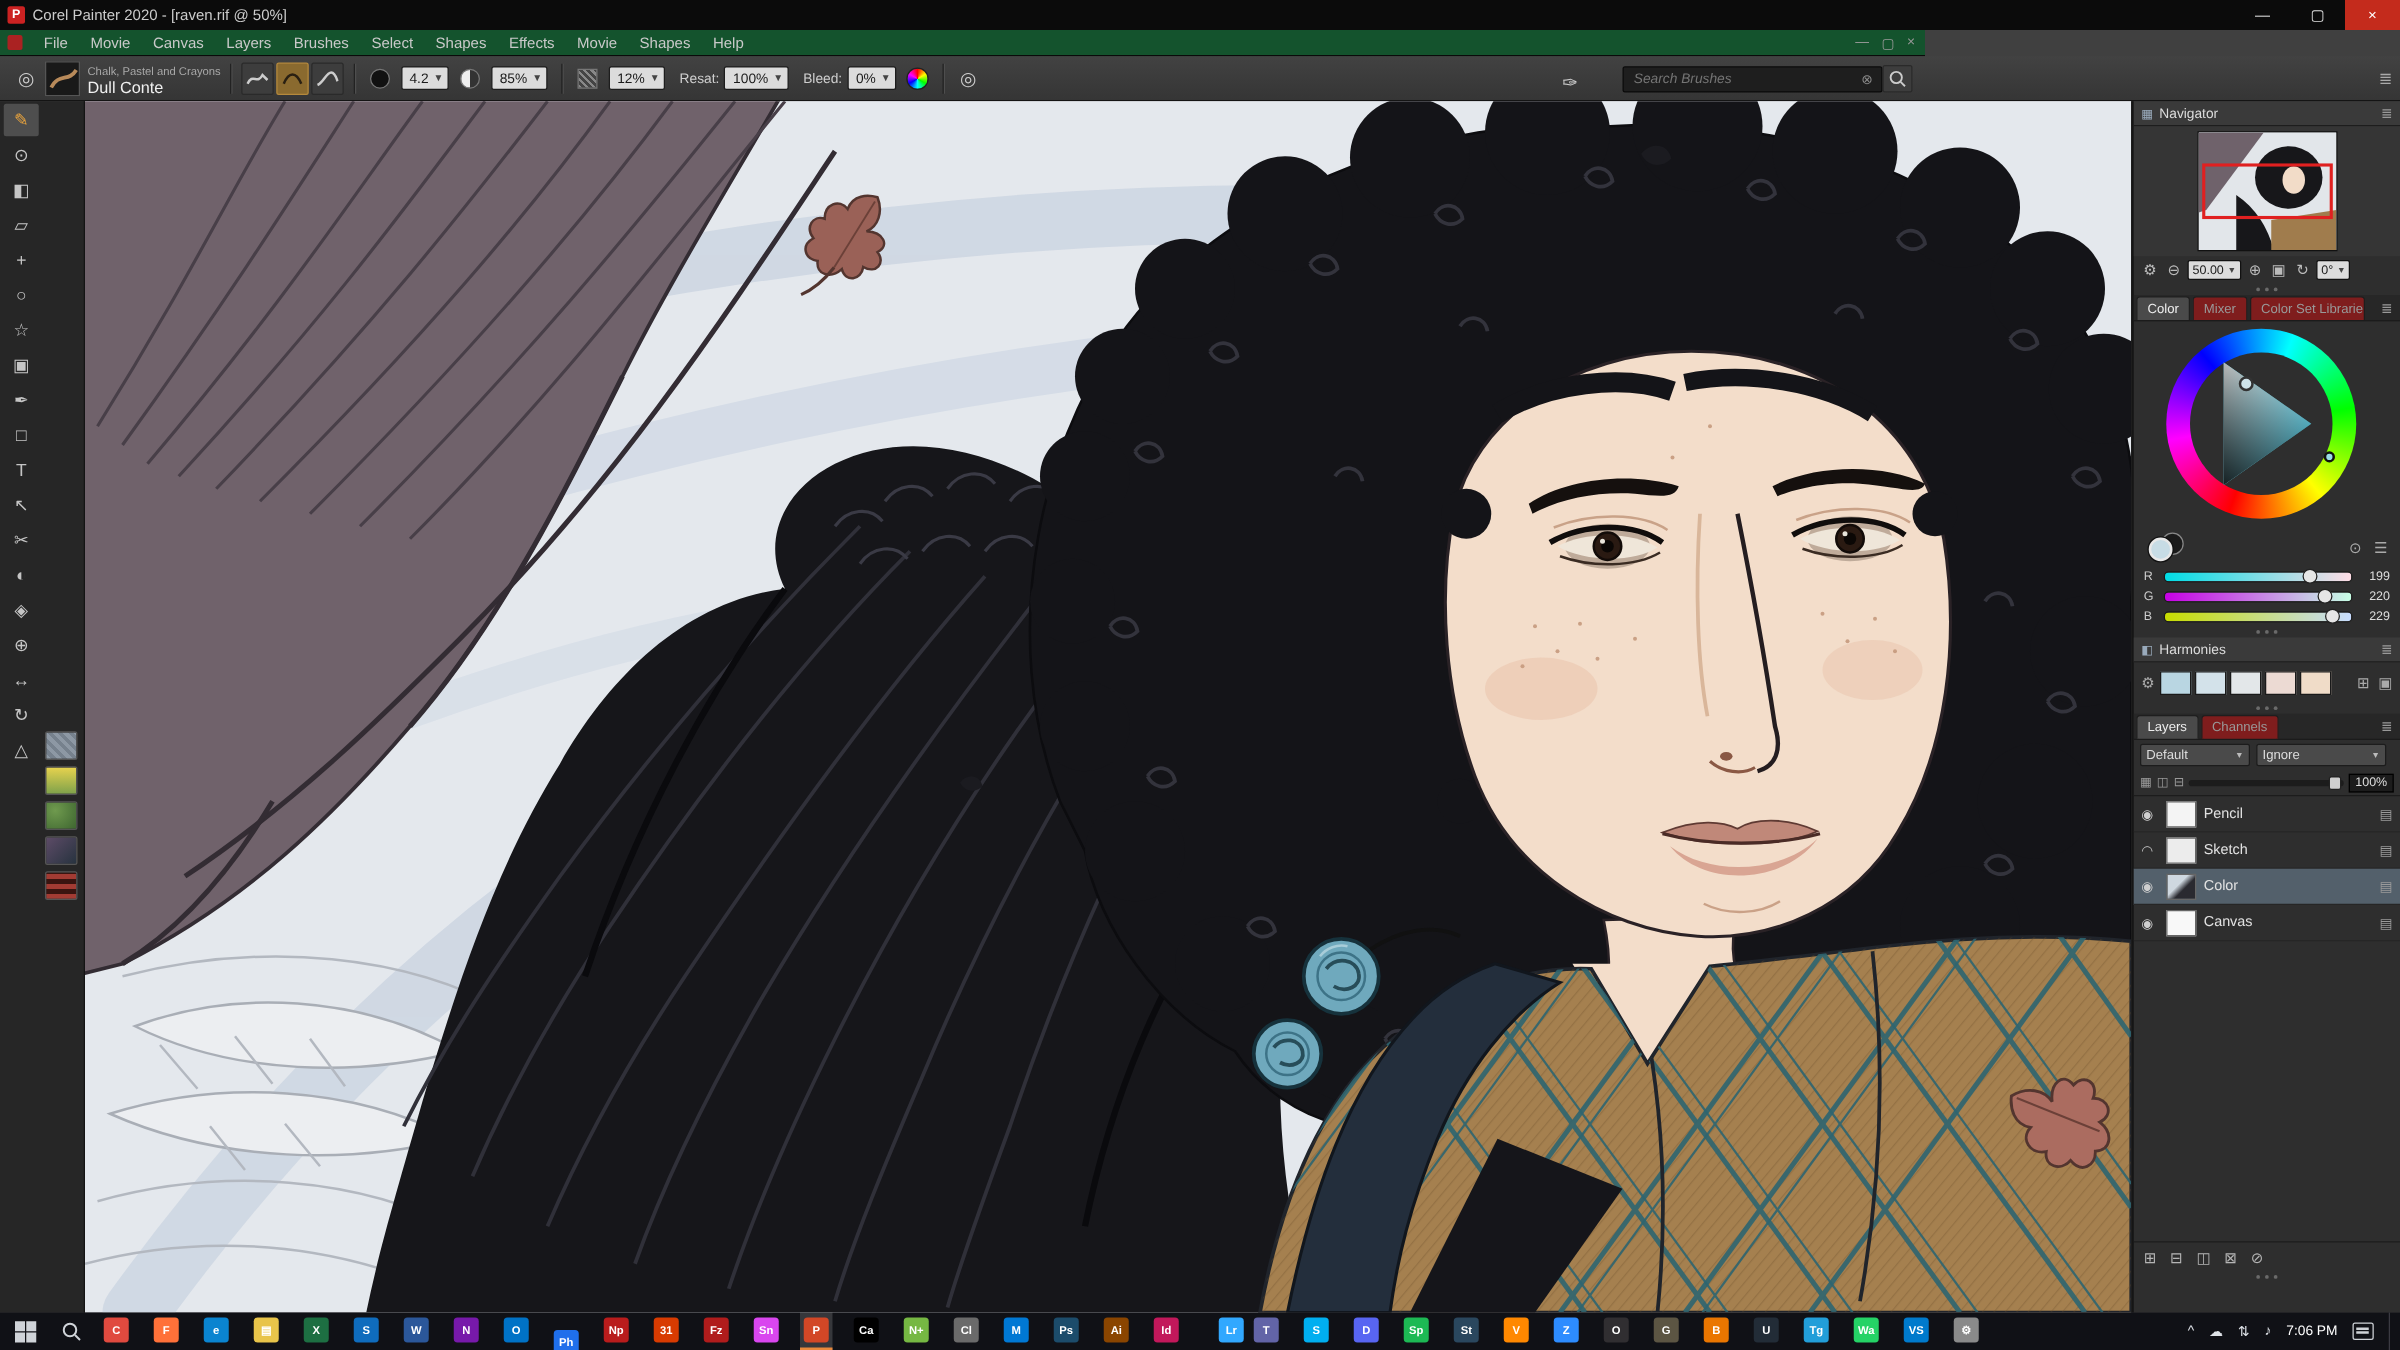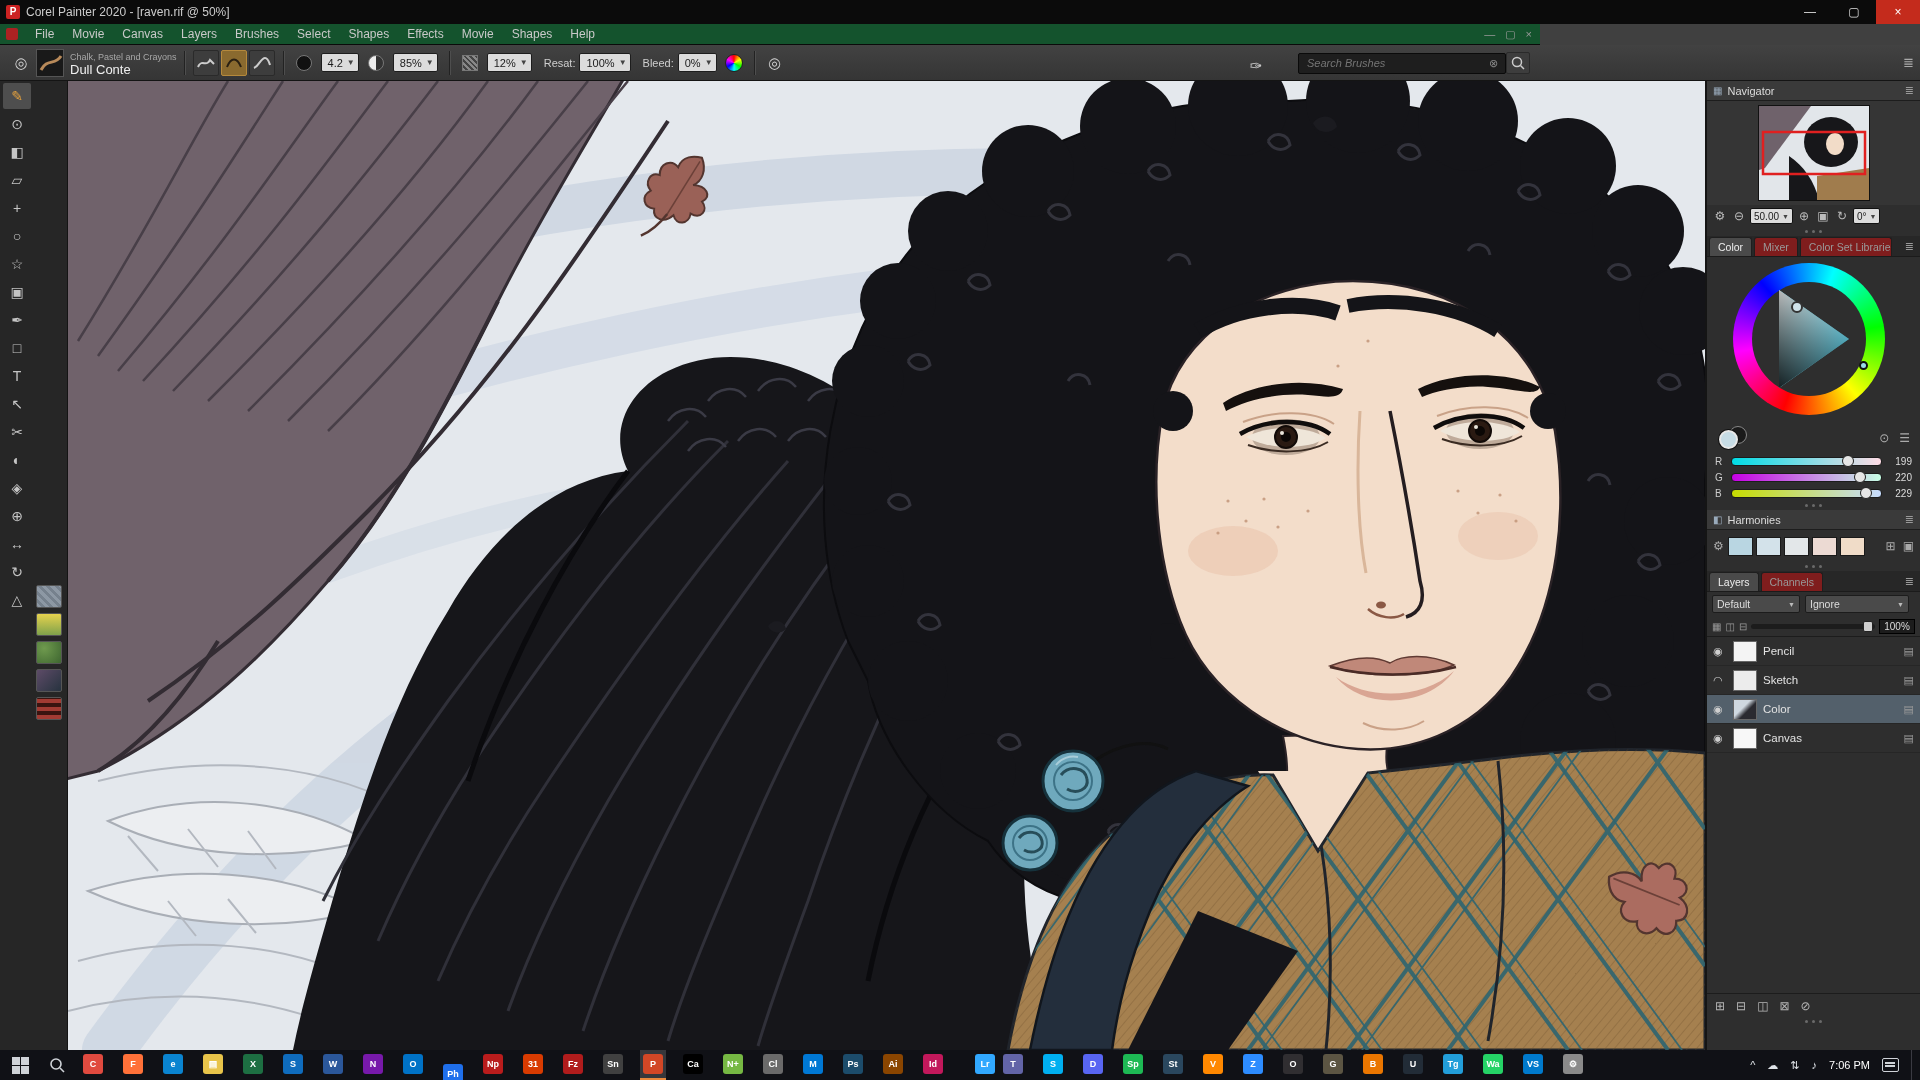--- a/index.html
+++ b/index.html
@@ -874,21 +874,21 @@
 
       <div class="tb-app">
         <span class="tb-glyph" style="background: rgb(216, 59, 1);">31</span>
       </div>
 
       <div class="tb-app">
         <span class="tb-glyph" style="background: rgb(176, 28, 28);">Fz</span>
       </div>
 
       <div class="tb-app">
-        <span class="tb-glyph" style="background: #404040;">Sn</span>
+        <span class="tb-glyph" style="background: #d946ef;">Sn</span>
       </div>
 
       <div class="tb-app active">
         <span class="tb-glyph" style="background: rgb(210, 71, 38);">P</span>
       </div>
 
       <div class="tb-app">
         <span class="tb-glyph" style="background: #000000;">Ca</span>
       </div>
 

